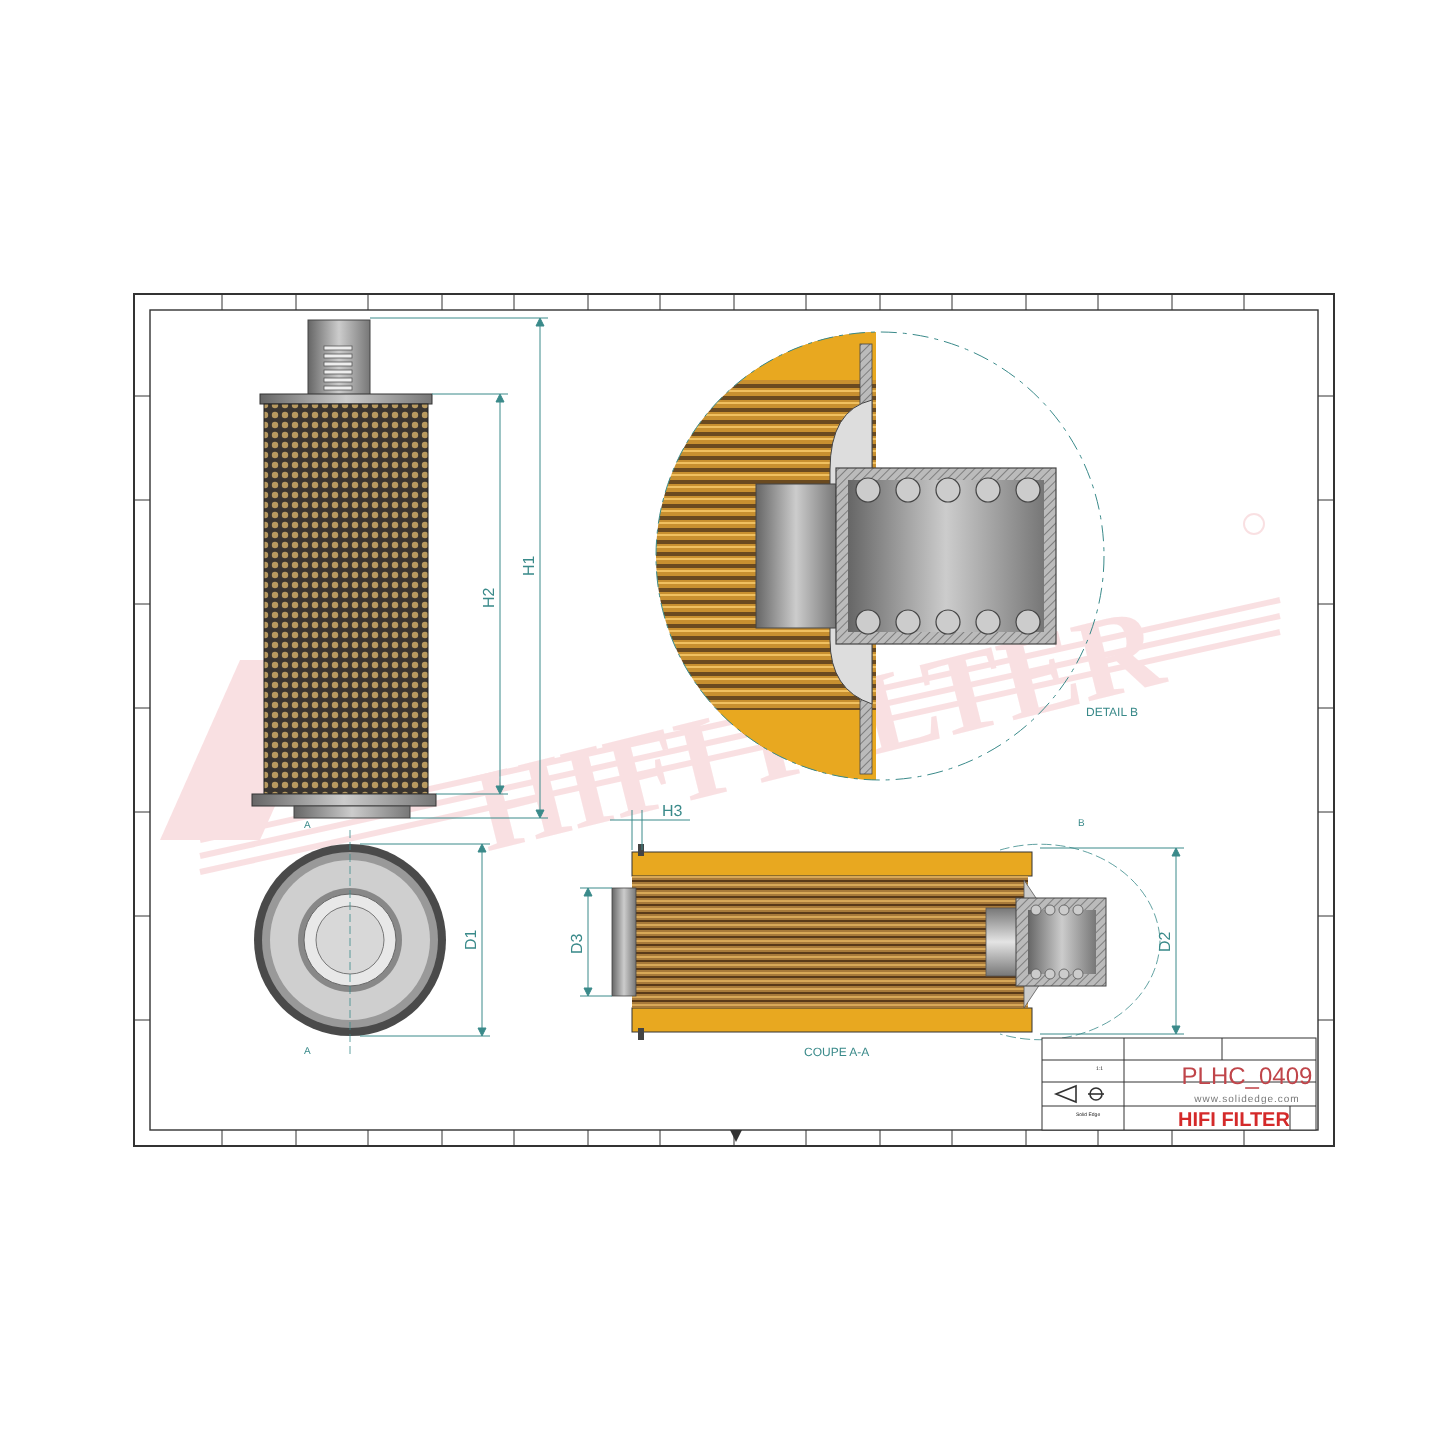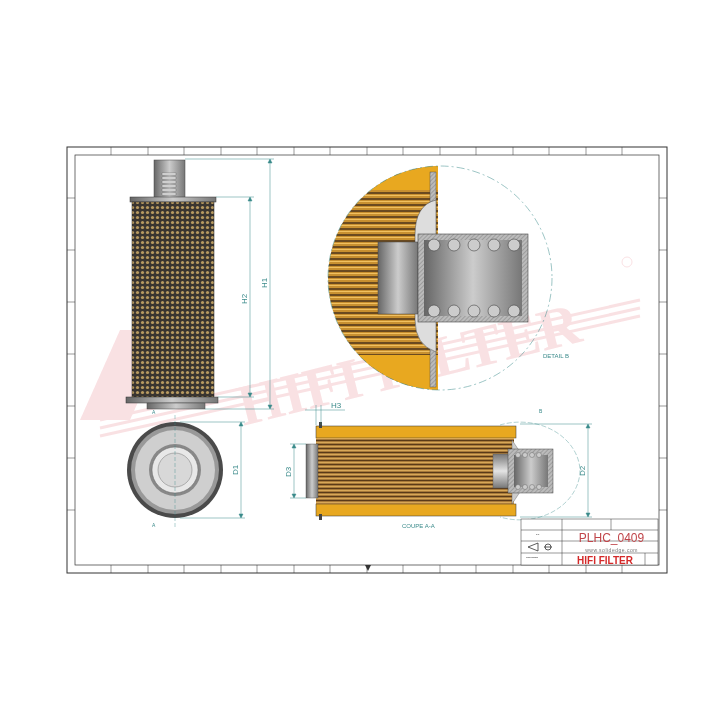--- a/index.html
+++ b/index.html
@@ -1,19 +1,19 @@
 <!DOCTYPE html>
 <html><head>
 <meta charset="utf-8">
 <style>
   html, body { margin:0; padding:0; background:#ffffff; }
   body { width:720px; height:720px; position:relative; overflow:hidden; font-family:"Liberation Sans", sans-serif; }
   .sheet { position:absolute; left:0; top:0; width:720px; height:720px; }
   .dimtext { font-family:"Liberation Sans", sans-serif; fill:#3a8a8a; font-size:8px; }
-  .title-block { position:absolute; left:522px; top:519px; width:137px; height:48px; }
+  .title-block { position:absolute; left:534px; top:519px; width:137px; height:48px; }
   .tb-part { position:absolute; left:42px; top:12px; width:95px; height:14px; color:#c0454a; font-size:12px; text-align:center; line-height:14px; font-family:"Liberation Sans", sans-serif; }
   .tb-url { position:absolute; left:42px; top:27px; width:95px; height:9px; color:#777; font-size:5px; text-align:center; line-height:9px; letter-spacing:0.5px; }
   .tb-brand { position:absolute; left:42px; top:36px; width:82px; height:12px; color:#d42a2a; font-size:10px; font-weight:bold; text-align:center; line-height:12px; }
   .tb-lbl { position:absolute; font-size:2.5px; color:#222; }
 </style>
 </head>
 <body>
 
 <svg class="sheet" width="720" height="720" viewBox="0 0 720 720" xmlns="http://www.w3.org/2000/svg">
   <defs>

